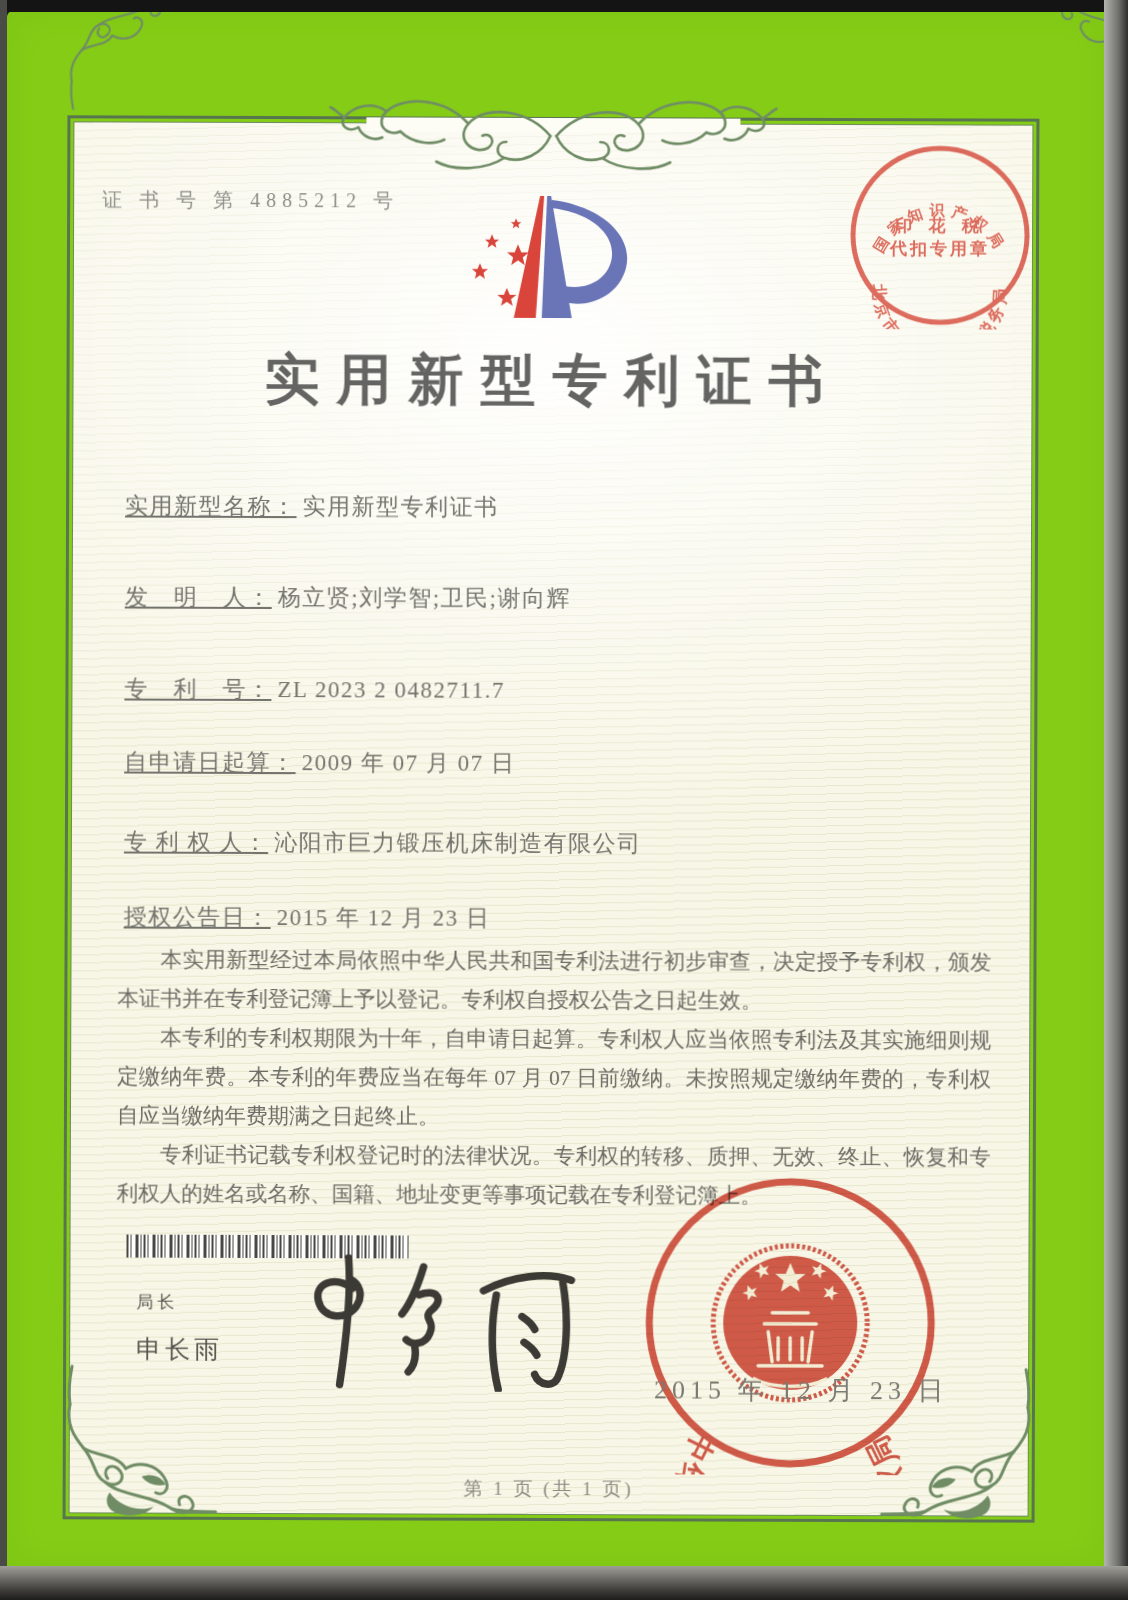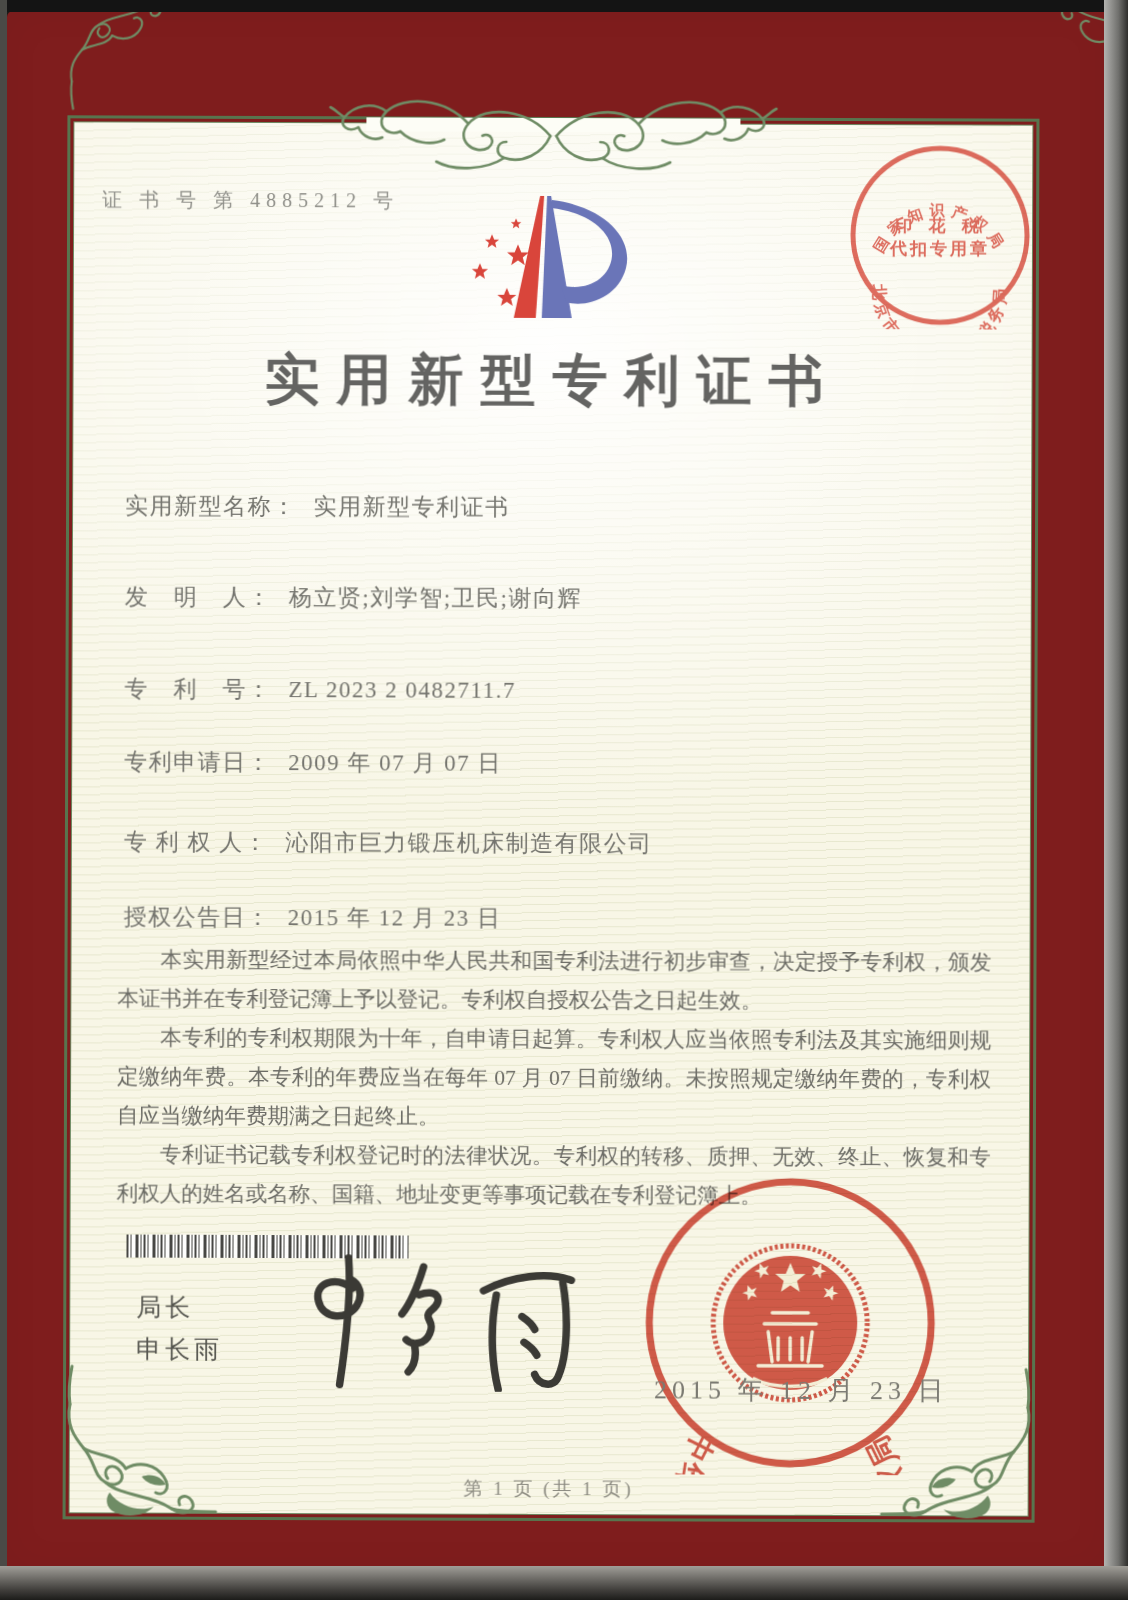--- a/index.html
+++ b/index.html
@@ -10,21 +10,21 @@
   }
   .scan-strip-top{position:absolute;left:0;top:0;width:100%;height:12px;background:#141414;z-index:6;}
   .scan-strip-right{position:absolute;right:0;top:0;width:24px;height:100%;
     background:linear-gradient(90deg,#b3b3b0,#70706d 60%,#2e2e2c);z-index:6;}
   .scan-strip-bottom{position:absolute;left:0;bottom:0;width:100%;height:34px;
     background:linear-gradient(#a09e98,#413f3c 70%,#1c1c1a);z-index:6;}
   .scan-strip-left{position:absolute;left:0;top:0;width:7px;height:100%;background:#4a4a46;z-index:6;}
 
   .paper{
     position:absolute;left:7px;top:11px;right:22px;bottom:32px;
-    background:#7f1d1d;border-radius:6px 2px 2px 2px;
+    background:#84cc16;border-radius:6px 2px 2px 2px;
     box-shadow:inset 0 0 40px rgba(0,0,0,.04);
     z-index:1;
   }
 
   .frame{
     position:absolute;left:58px;top:106px;width:972px;height:1404px;
     border:3px solid #57754e;padding:3px;transform:rotate(0.2deg);
     box-sizing:border-box;
   }
   .frame-inner{
@@ -49,39 +49,39 @@
   }
   .logo{position:absolute;left:378px;top:64px;}
   .title{
     position:absolute;top:220px;left:0;width:100%;text-align:center;
     font-size:55px;font-weight:600;letter-spacing:17px;color:#646462;
   }
 
   .field-row{position:absolute;left:52px;font-size:23px;color:#74746e;letter-spacing:1.5px;white-space:nowrap;}
   .row-0{top:368px;} .row-1{top:459px;} .row-2{top:551px;}
   .row-3{top:624px;} .row-4{top:704px;} .row-5{top:779px;}
-  .field-label{margin-right:17px;}
+  .field-label{margin-right:6px;text-decoration:underline;}
 
   .paragraphs{
     position:absolute;left:46px;top:818px;width:874px;
     font-size:21.5px;line-height:39px;color:#6c6c66;text-align:justify;
   }
   .paragraphs p{margin:0;text-indent:2em;}
 
   .barcode{
     position:absolute;left:56px;top:1112px;width:282px;height:23px;
     background:repeating-linear-gradient(90deg,
       #383836 0px,#383836 2px,#fff 2px,#fff 4px,
       #383836 4px,#383836 5px,#fff 5px,#fff 9px,
       #383836 9px,#383836 12px,#fff 12px,#fff 14px,
       #383836 14px,#383836 15px,#fff 15px,#fff 17px);
     opacity:.92;
   }
 
-  .director-title{position:absolute;left:66px;top:1168px;font-size:25px;color:#55554f;letter-spacing:4px;}
+  .director-title{position:absolute;left:66px;top:1168px;font-size:17px;color:#55554f;letter-spacing:4px;}
   .director-name{position:absolute;left:66px;top:1210px;font-size:25px;color:#55554f;letter-spacing:4px;}
   .signature{position:absolute;left:216px;top:1128px;}
 
   .seal{position:absolute;left:568px;top:1046px;width:304px;height:304px;
     mix-blend-mode:multiply;opacity:.9;}
   .seal-date{
     position:absolute;left:584px;top:1248px;z-index:5;
     font-size:26px;color:#7b7a72;letter-spacing:5px;white-space:nowrap;
   }
   .stamp{position:absolute;left:772px;top:16px;width:188px;height:188px;
@@ -200,21 +200,21 @@
       <div class="field-row row-0">
         <span class="field-label">实用新型名称：</span><span>实用新型专利证书</span>
       </div>
       <div class="field-row row-1">
         <span class="field-label">发　明　人：</span><span>杨立贤;刘学智;卫民;谢向辉</span>
       </div>
       <div class="field-row row-2">
         <span class="field-label">专　利　号：</span><span>ZL 2023 2 0482711.7</span>
       </div>
       <div class="field-row row-3">
-        <span class="field-label">专利申请日：</span><span>2009 年 07 月 07 日</span>
+        <span class="field-label">自申请日起算：</span><span>2009 年 07 月 07 日</span>
       </div>
       <div class="field-row row-4">
         <span class="field-label">专 利 权 人：</span><span>沁阳市巨力锻压机床制造有限公司</span>
       </div>
       <div class="field-row row-5">
         <span class="field-label">授权公告日：</span><span>2015 年 12 月 23 日</span>
       </div>
 
       <div class="paragraphs">
         <p>本实用新型经过本局依照中华人民共和国专利法进行初步审查，决定授予专利权，颁发本证书并在专利登记簿上予以登记。专利权自授权公告之日起生效。</p>

